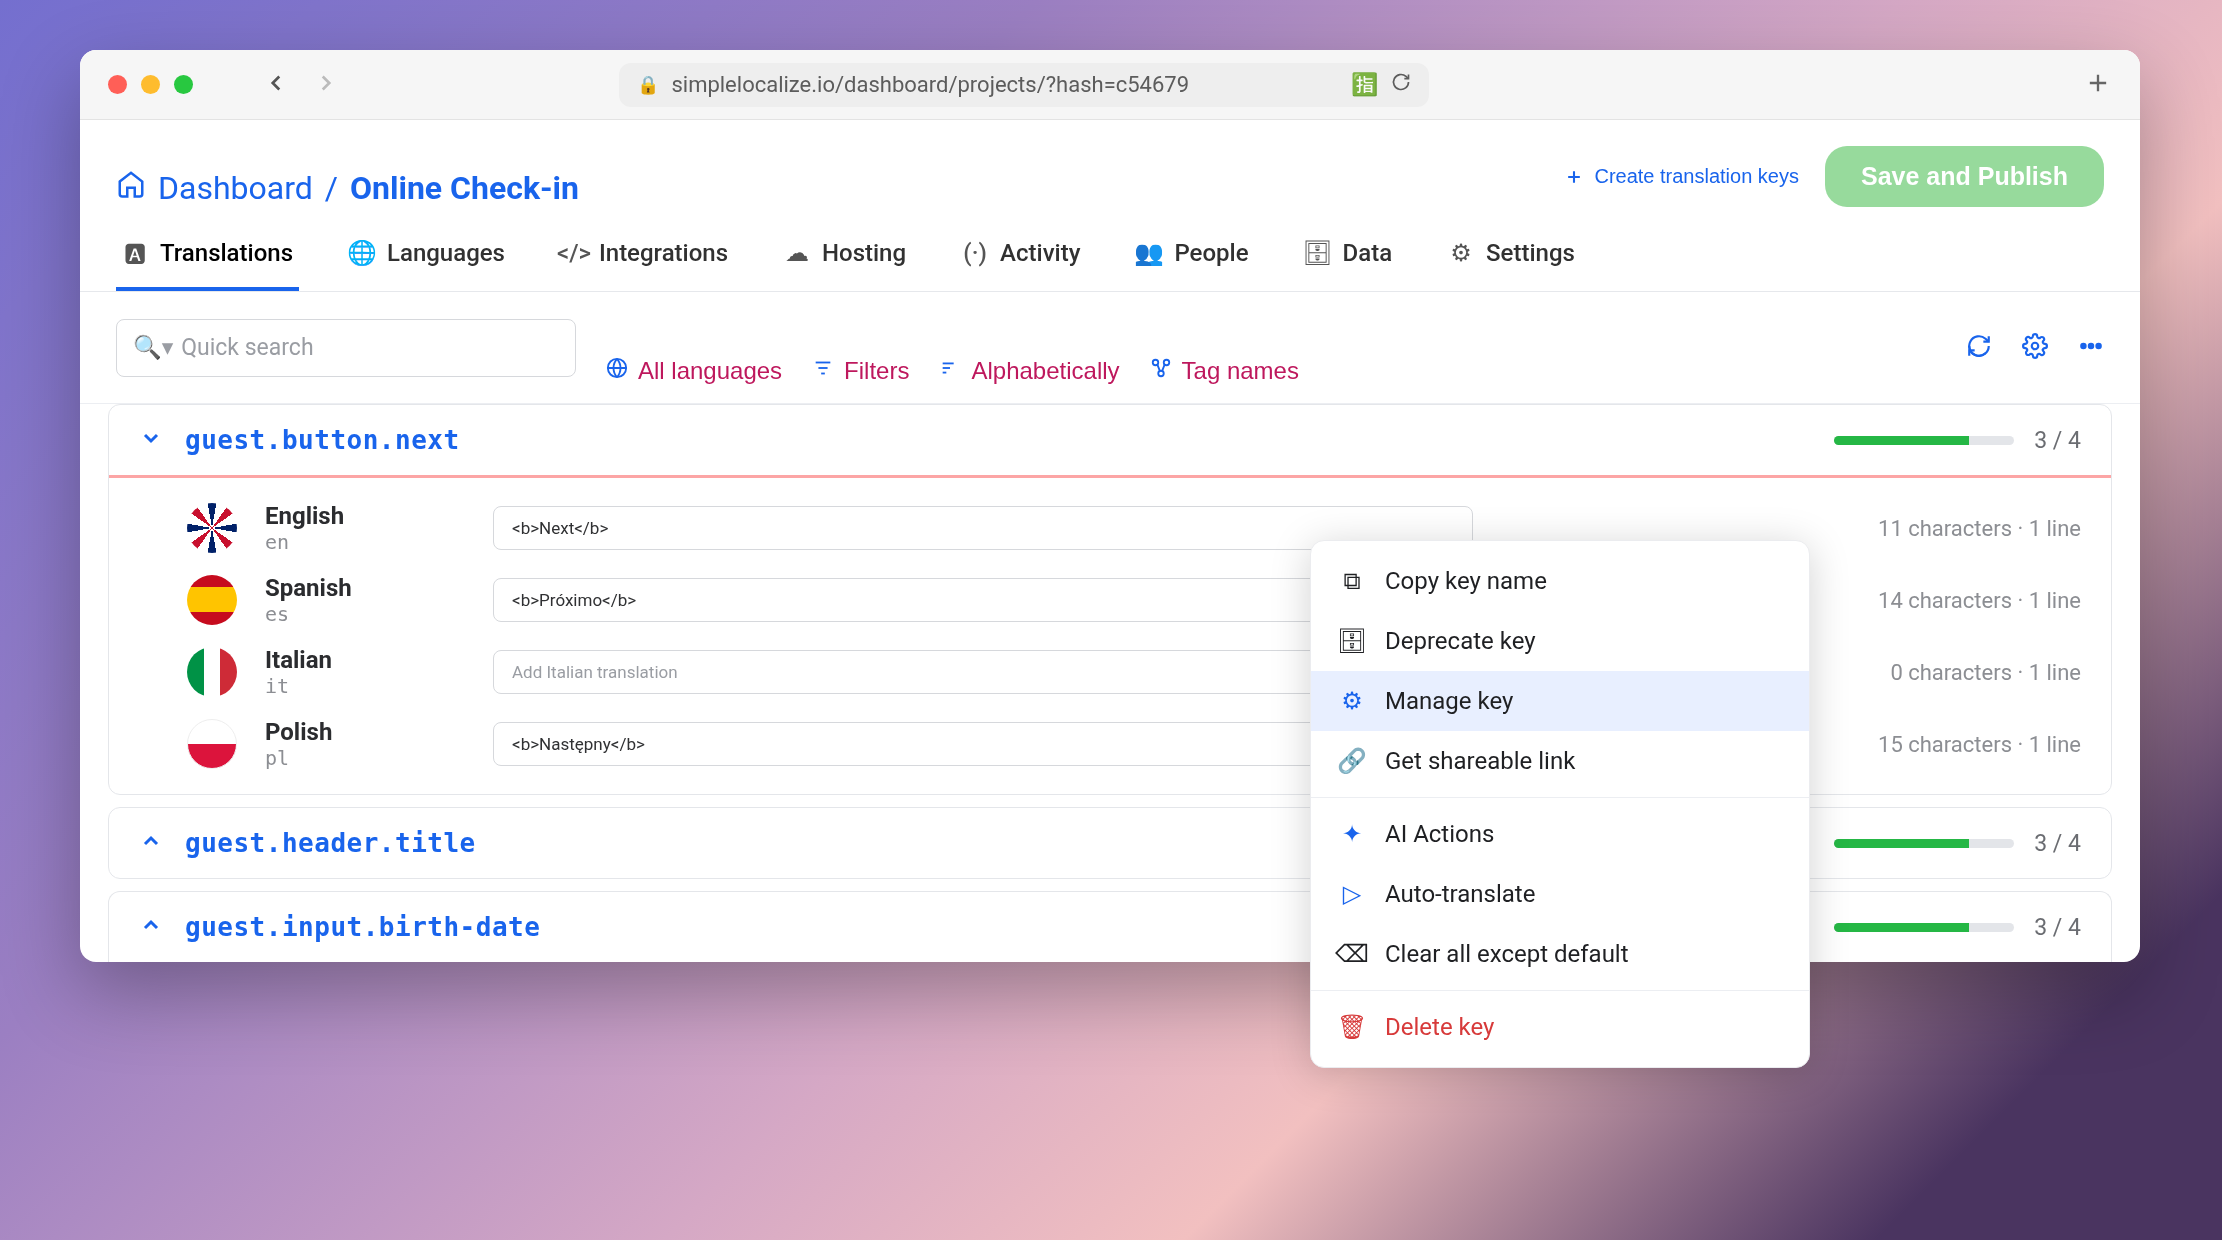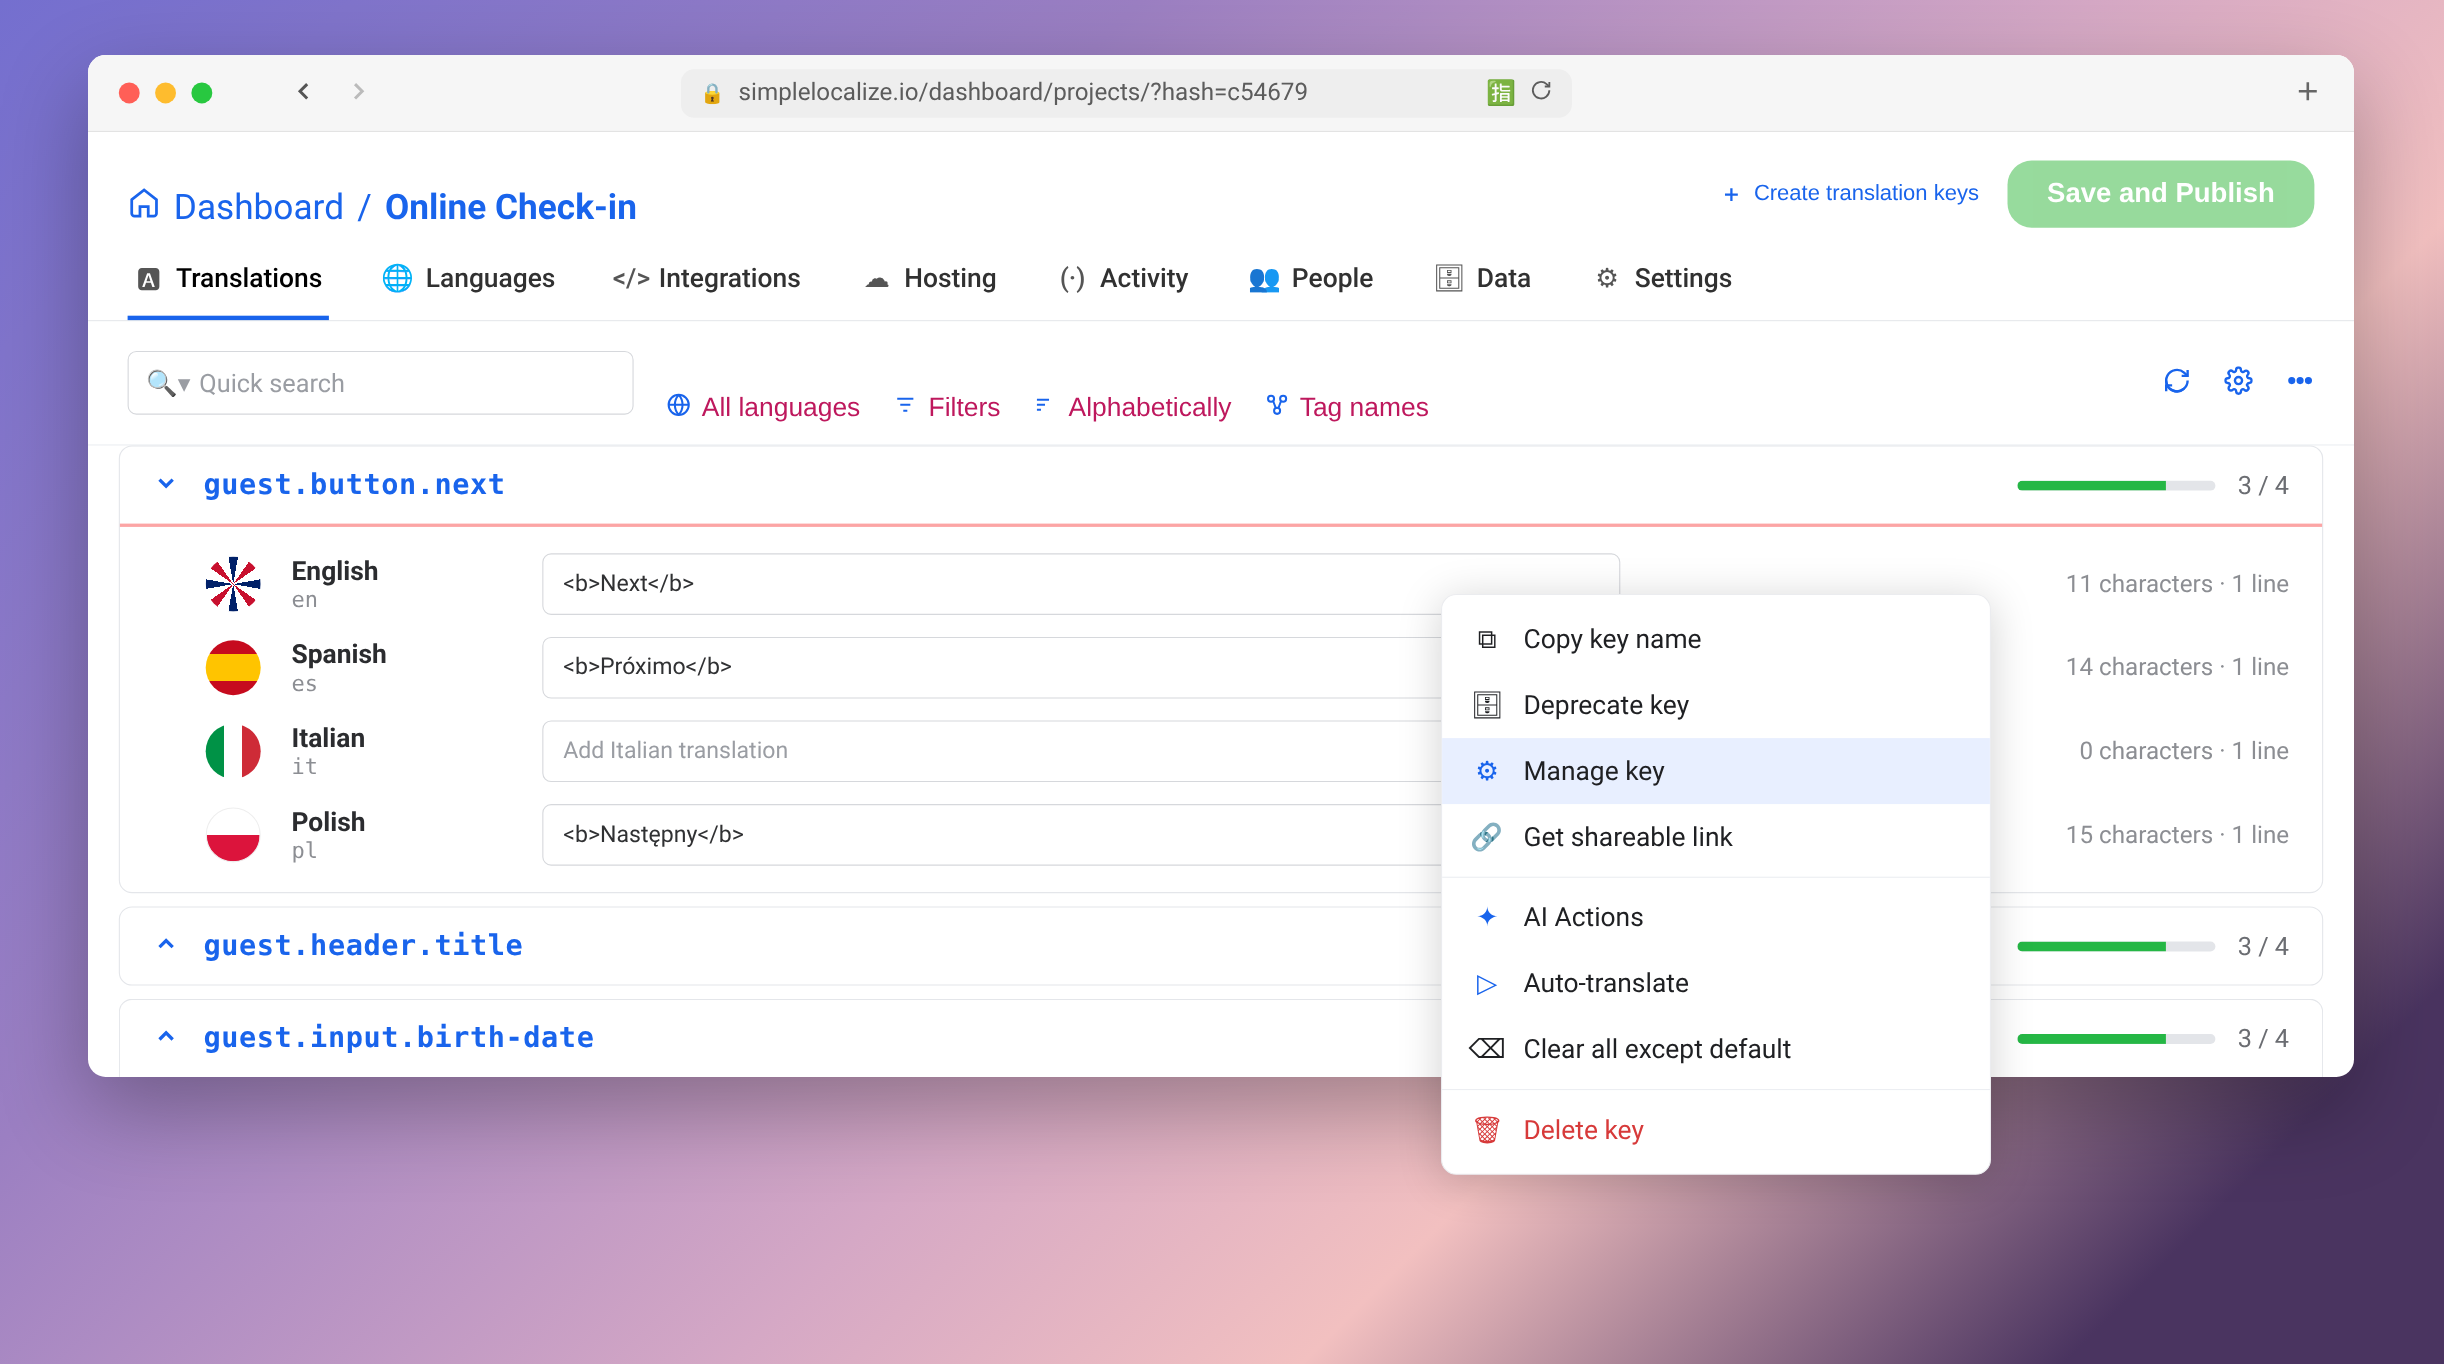--- a/index.html
+++ b/index.html
@@ -170,22 +170,22 @@
     }
     .flag-en{background:#fff;}
     .flag-es{background:linear-gradient(#c60b1e 25%, #ffc400 25% 75%, #c60b1e 75%);}
     .flag-it{background:linear-gradient(90deg,#009246 33%,#fff 33% 66%,#ce2b37 66%);}
     .flag-pl{background:linear-gradient(#fff 50%,#dc143c 50%); border:1px solid #eee;}
     .langlabel{width:200px;}
     .langlabel .n{font-size:24px;font-weight:700;color:#2b2c2f;}
     .langlabel .c{font-size:20px;color:#8c8e93;font-family:ui-monospace,monospace;}
     .transinput {
       border:1px solid #d6d8dc;border-radius:8px;
-      height:56px;width:980px;
-      padding:0 18px;font-size:21px;color:#303133;
+      height:44px;width:980px;
+      padding:0 18px;font-size:17px;color:#303133;
       display:flex;align-items:center;
       background:#fff;
     }
     .transinput.placeholder{color:#9a9da3;}
     .meta{ color:#8c8e93; font-size:22px; }
     .dropdown {
       position:absolute;
       left:1310px;
       top:540px;
       width:500px;

